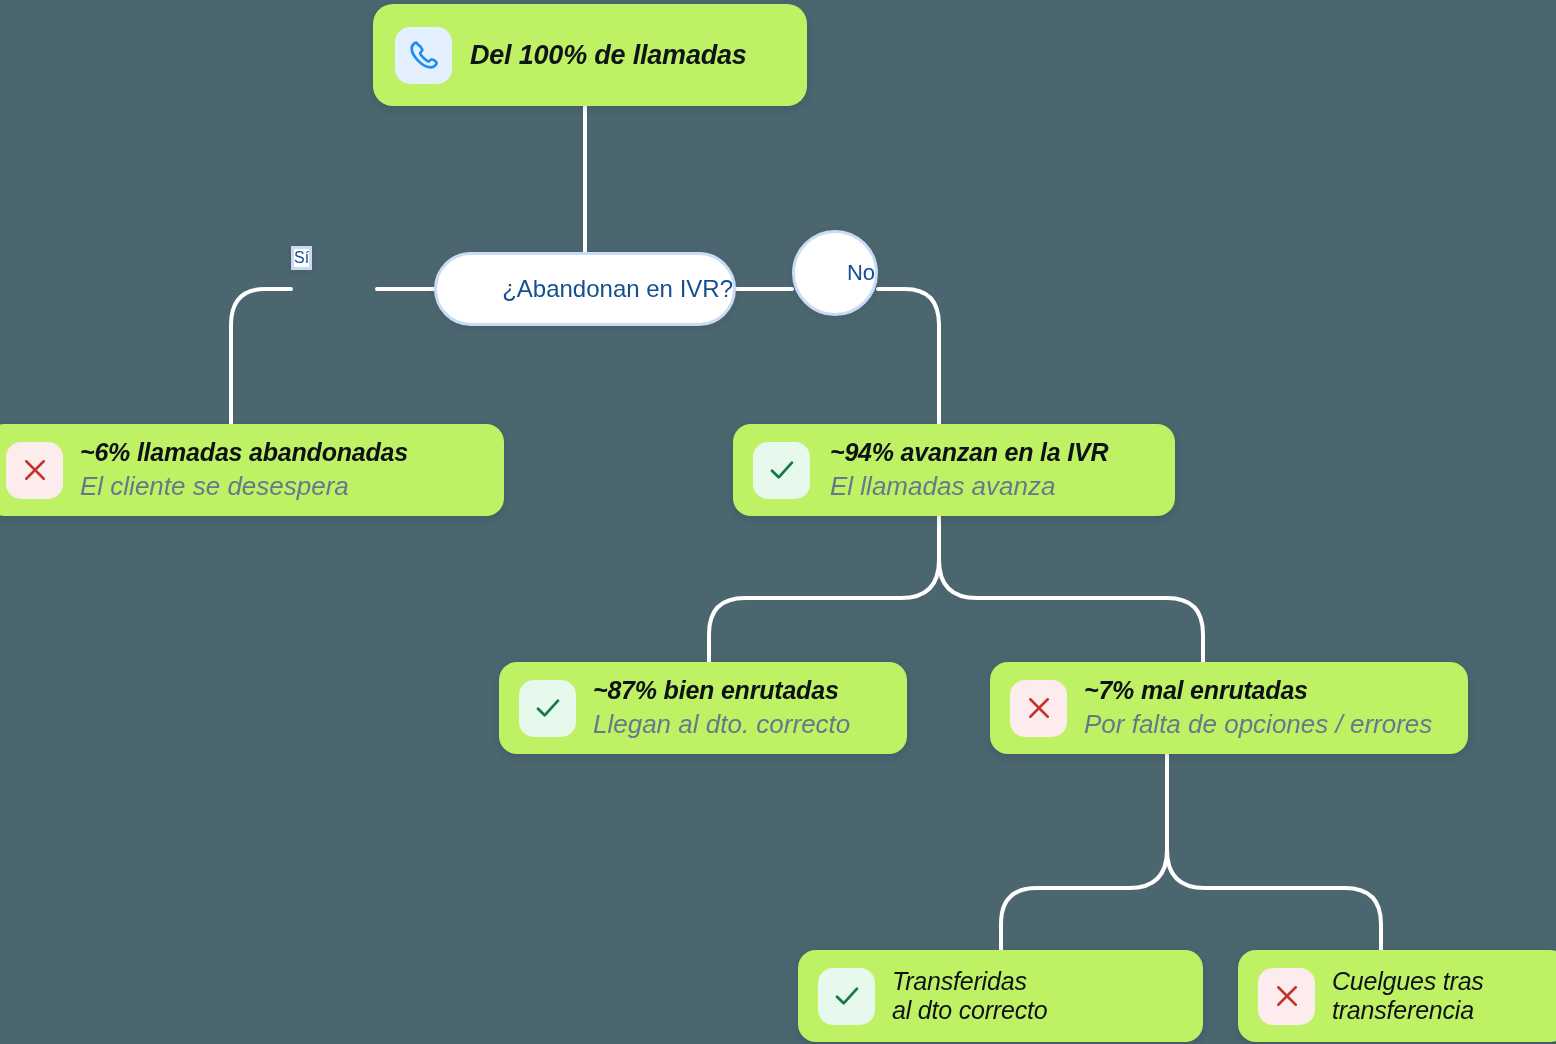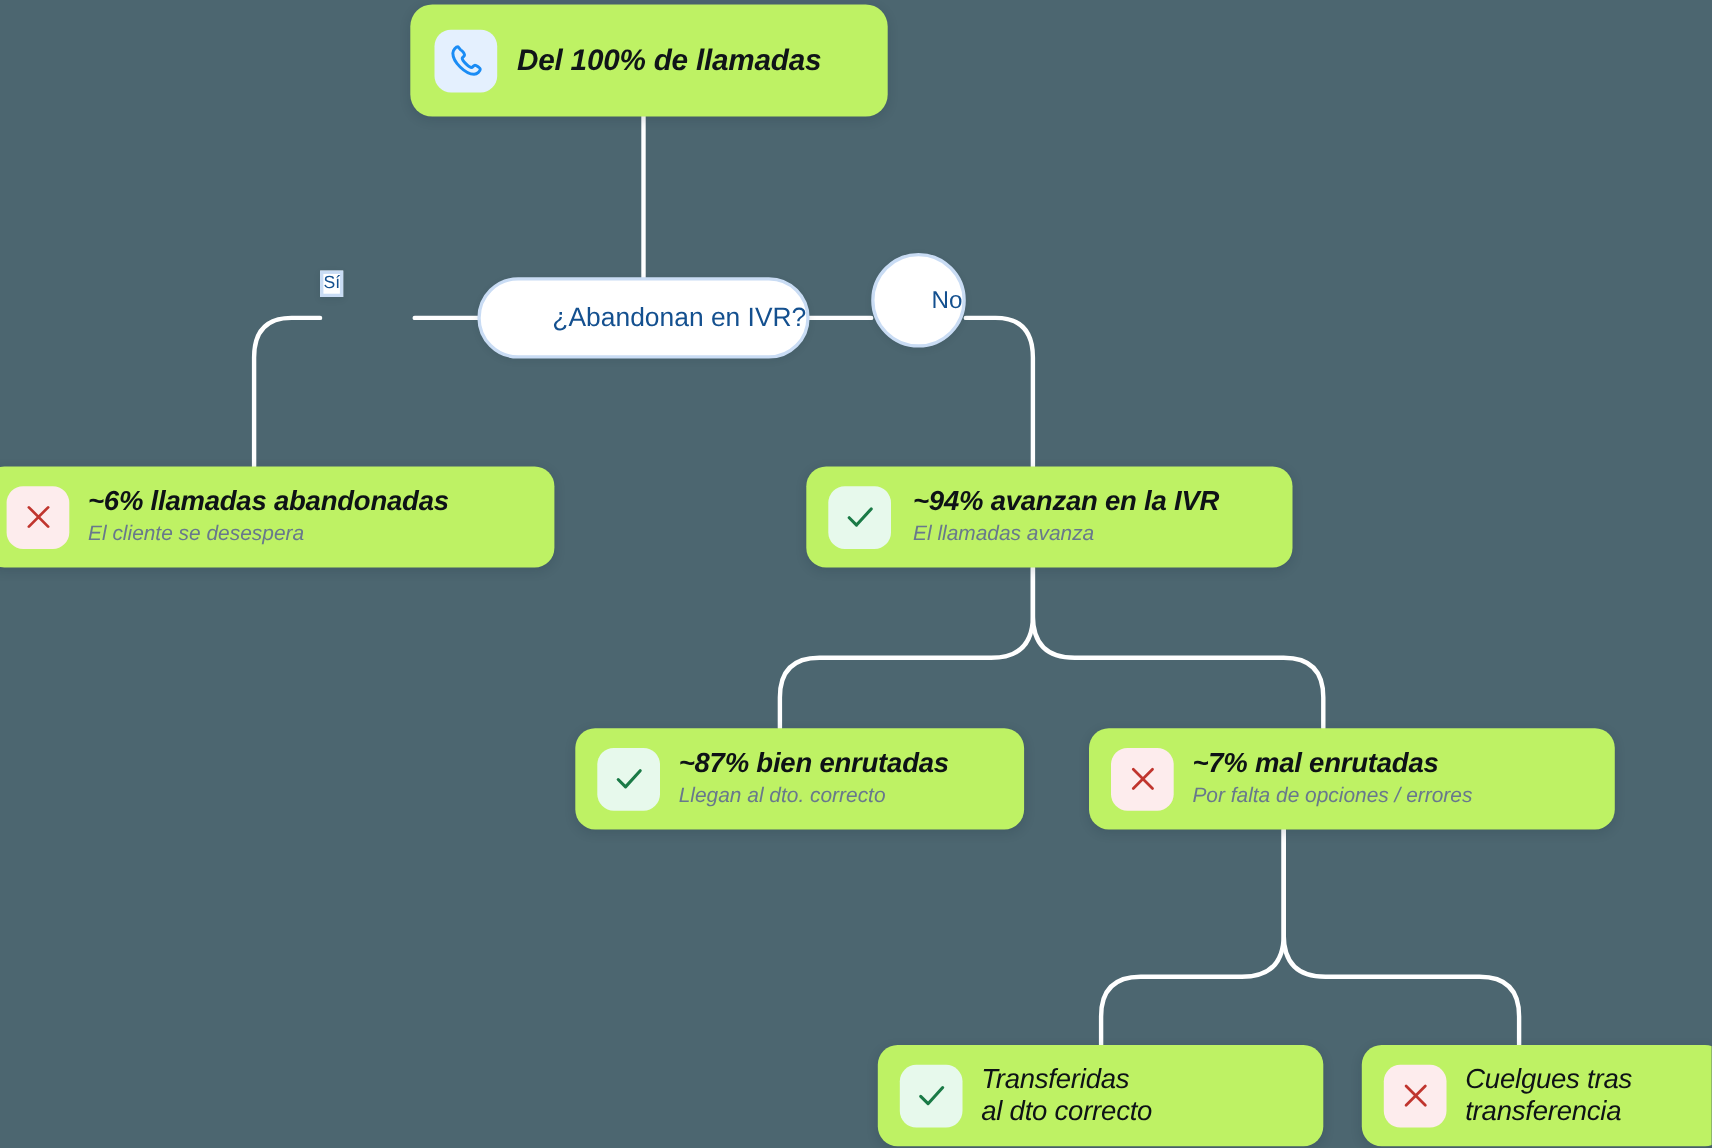--- a/index.html
+++ b/index.html
@@ -113,37 +113,37 @@
   }
   .card-title {
     font-size: 25px;
     font-weight: bold;
     color: #0e1216;
     letter-spacing: -0.2px;
     white-space: nowrap;
     line-height: 1.18;
   }
   .card-sub {
-    font-size: 19px;
+    font-size: 26px;
     color: #68788c;
     white-space: nowrap;
     line-height: 1.25;
     margin-top: 3px;
   }
   .card-title.plain {
     font-weight: normal;
     font-size: 25px;
     color: #0e1216;
   }
   .card-title.plain .ln { display: block; }
 
   
   .card-abandon   { left: -14px;  top: 424px; width: 518px; height: 92px; }
   .card-advance   { left: 733px;  top: 424px; width: 442px; height: 92px; gap: 20px; }
-  .card-routed    { left: 523px;  top: 662px; width: 408px; height: 92px; }
+  .card-routed    { left: 499px;  top: 662px; width: 408px; height: 92px; }
   .card-misrouted { left: 990px;  top: 662px; width: 478px; height: 92px; }
   .card-transfer  { left: 798px;  top: 950px; width: 405px; height: 92px; }
   .card-hangup    { left: 1238px; top: 950px; width: 330px; height: 92px; }
 </style>
 </head>
 <body>
 
 <div id="stage">
 
   <svg id="wires" viewBox="0 0 1556 1044" width="1556" height="1044" fill="none">

